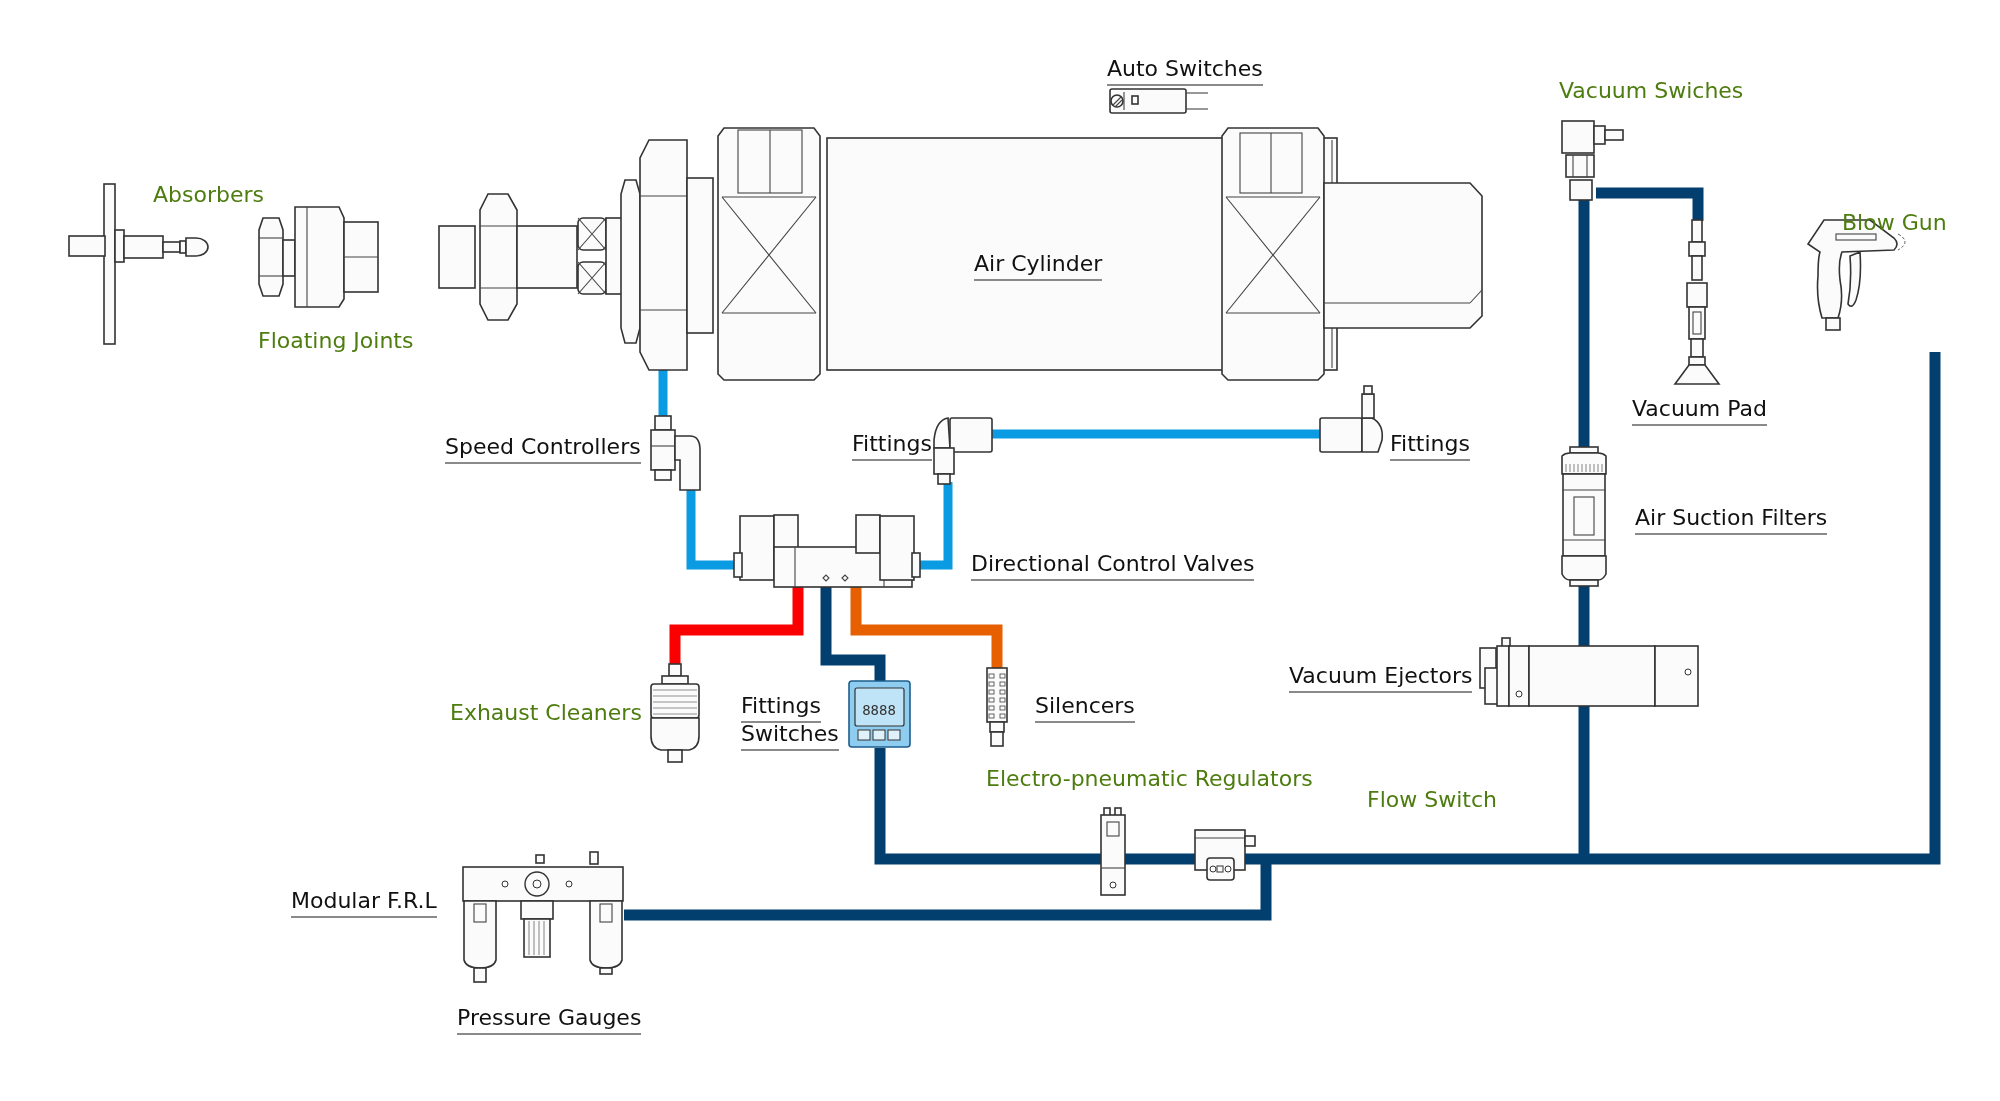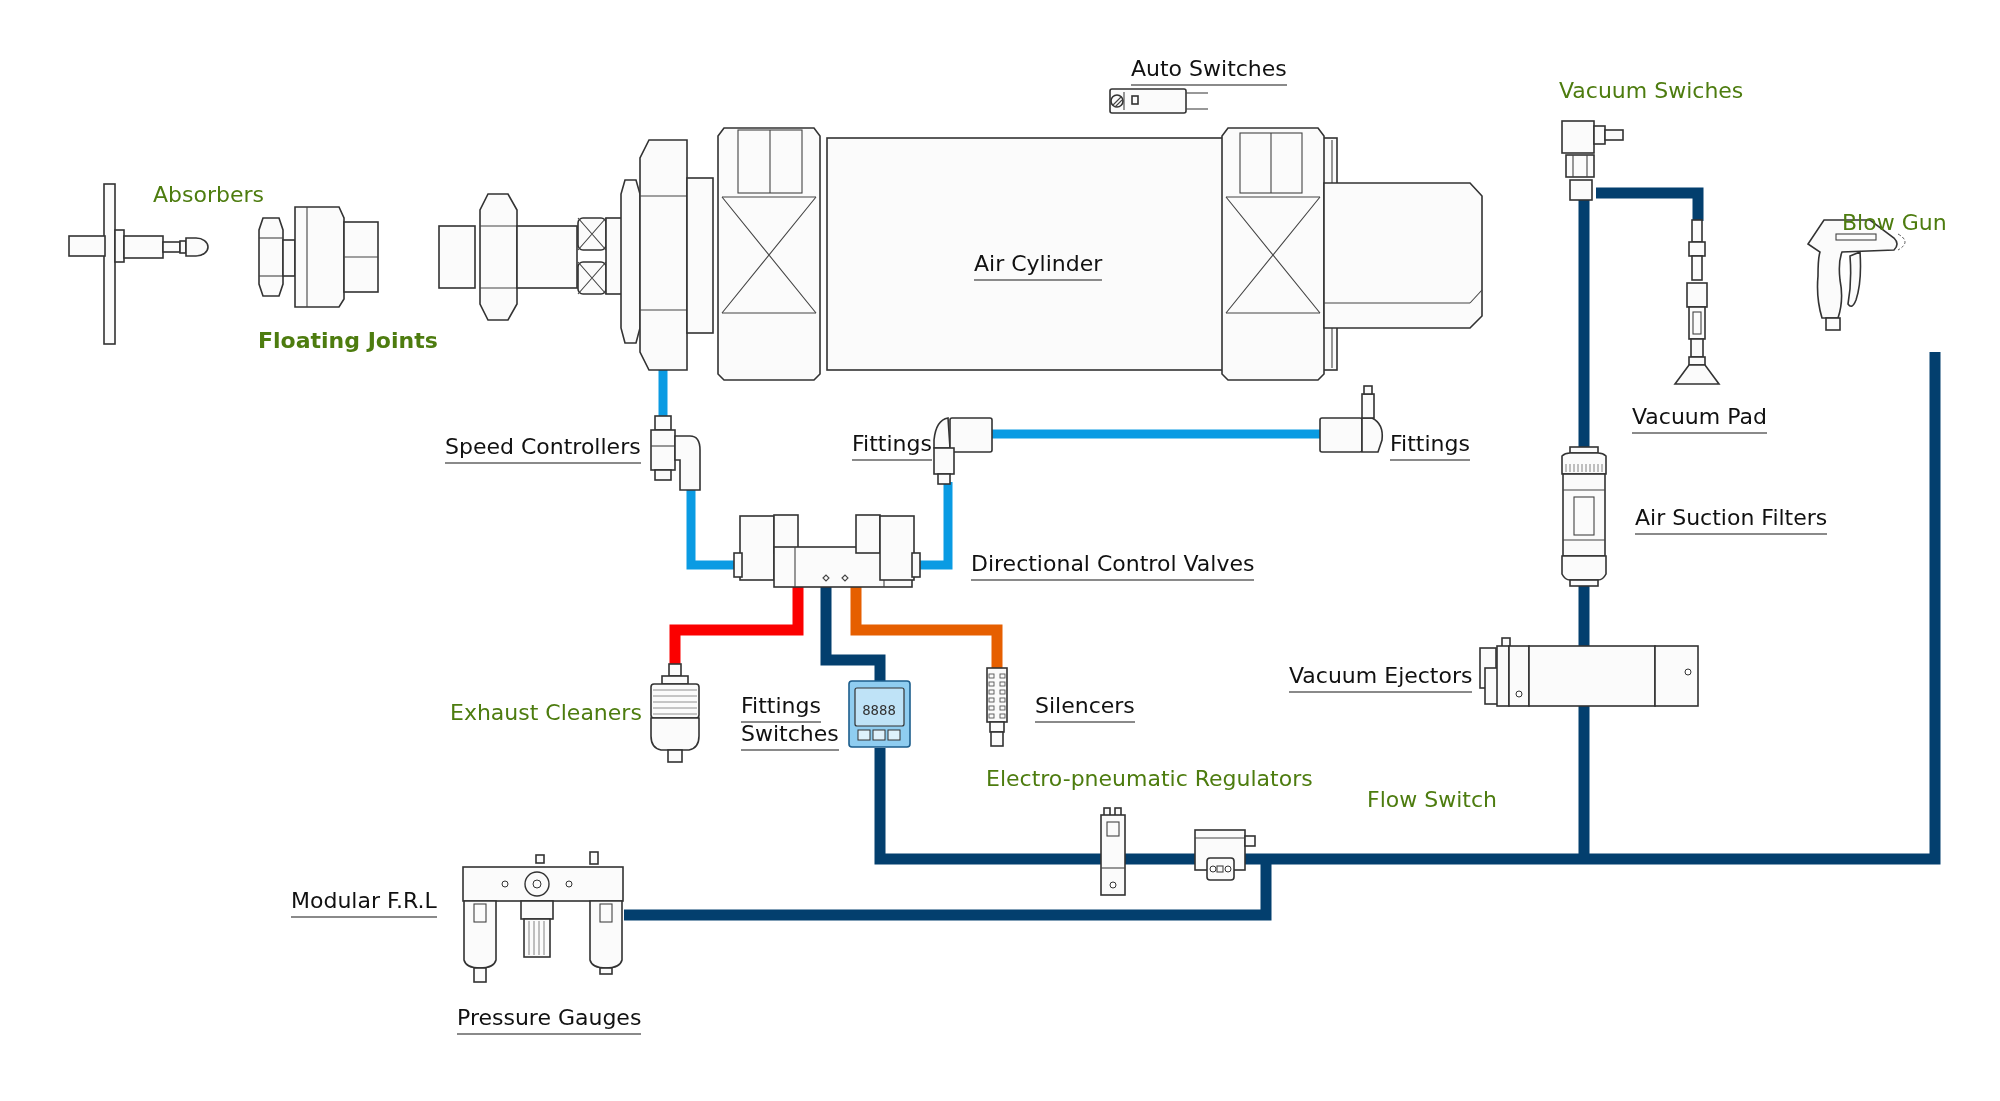--- a/index.html
+++ b/index.html
@@ -302,29 +302,29 @@
         <line x1="544" y1="921" x2="544" y2="955"></line>
     </g>
     <path class="part" d="M590 901 L622 901 L622 960 Q620 968 606 968 Q592 968 590 960 Z"></path>
     <rect class="thin" x="600" y="904" width="12" height="18"></rect>
     <rect class="part" x="600" y="968" width="12" height="6"></rect>
   </g>
 
 </svg>
 
 <div class="lbl muted" style="left:153px; top:181px;">Absorbers</div>
-<div class="lbl muted" style="left:258px; top:327px;font-weight:bold;">Floating Joints</div>
-<div class="lbl link" style="left:1131px; top:55px;text-align:right;">Auto Switches</div>
+<div class="lbl muted" style="left:258px; top:327px;">Floating Joints</div>
+<div class="lbl link" style="left:1107px; top:55px;text-align:right;">Auto Switches</div>
 <div class="lbl link" style="left:974px; top:250px;">Air Cylinder</div>
 <div class="lbl muted" style="left:1559px; top:77px;">Vacuum Swiches</div>
 <div class="lbl muted" style="left:1842px; top:173px;margin-top:36px;">Blow Gun</div>
 <div class="lbl link" style="left:445px; top:433px;">Speed Controllers</div>
 <div class="lbl link" style="left:852px; top:430px;">Fittings</div>
 <div class="lbl link" style="left:1390px; top:430px;">Fittings</div>
-<div class="lbl link" style="left:1632px; top:395px;margin-top:8px;">Vacuum Pad</div>
+<div class="lbl link" style="left:1632px; top:395px;">Vacuum Pad</div>
 <div class="lbl link" style="left:1635px; top:504px;">Air Suction Filters</div>
 <div class="lbl link" style="left:971px; top:550px;">Directional Control Valves</div>
 <div class="lbl link" style="left:1289px; top:662px;text-align:right;">Vacuum Ejectors</div>
 <div class="lbl muted" style="left:450px; top:699px;">Exhaust Cleaners</div>
 <div class="lbl link" style="left:741px; top:692px;">Fittings</div>
 <div class="lbl link" style="left:741px; top:720px;">Switches</div>
 <div class="lbl link" style="left:1035px; top:692px;">Silencers</div>
 <div class="lbl muted" style="left:986px; top:765px;">Electro-pneumatic Regulators</div>
 <div class="lbl muted" style="left:1367px; top:786px;">Flow Switch</div>
 <div class="lbl link" style="left:291px; top:887px;">Modular F.R.L</div>

